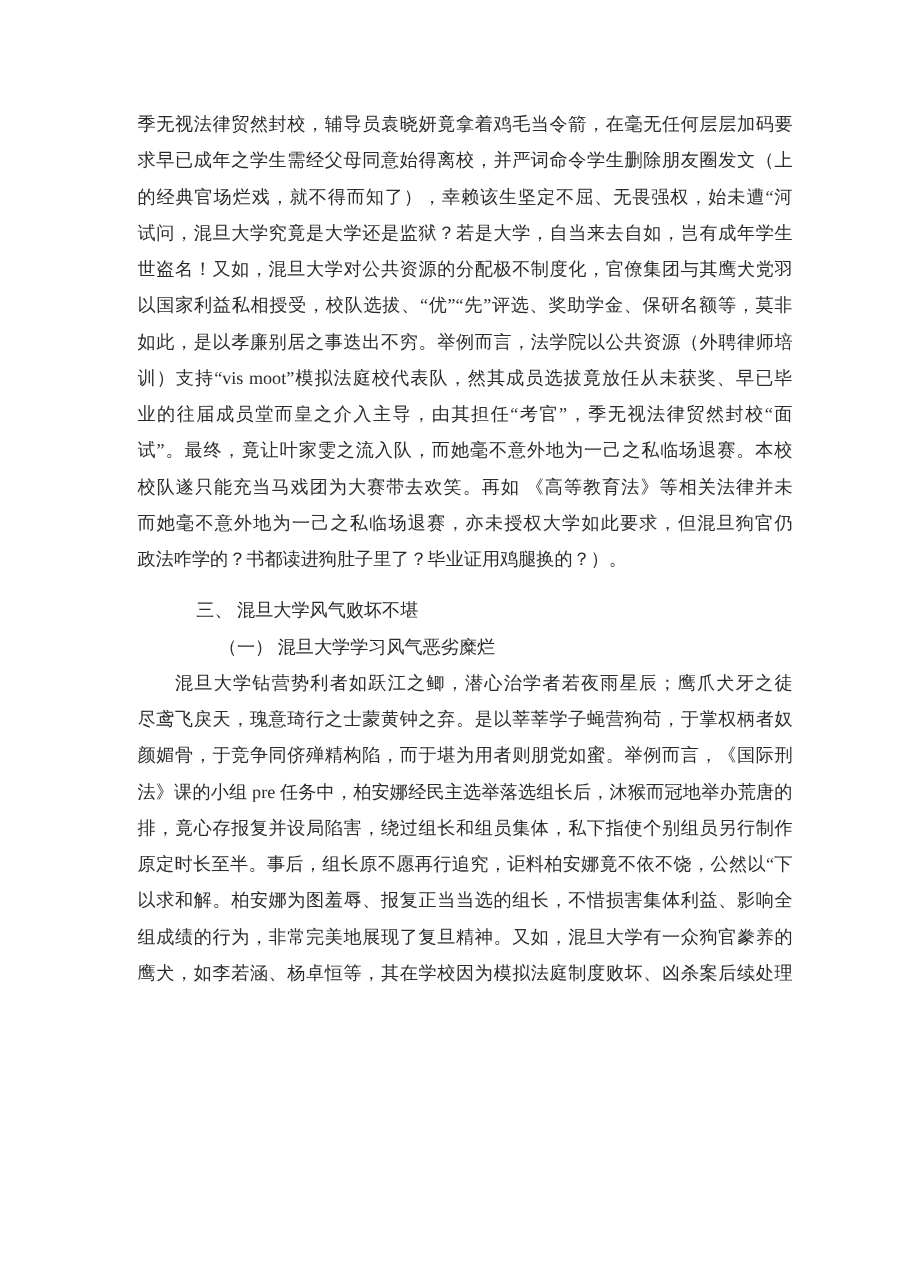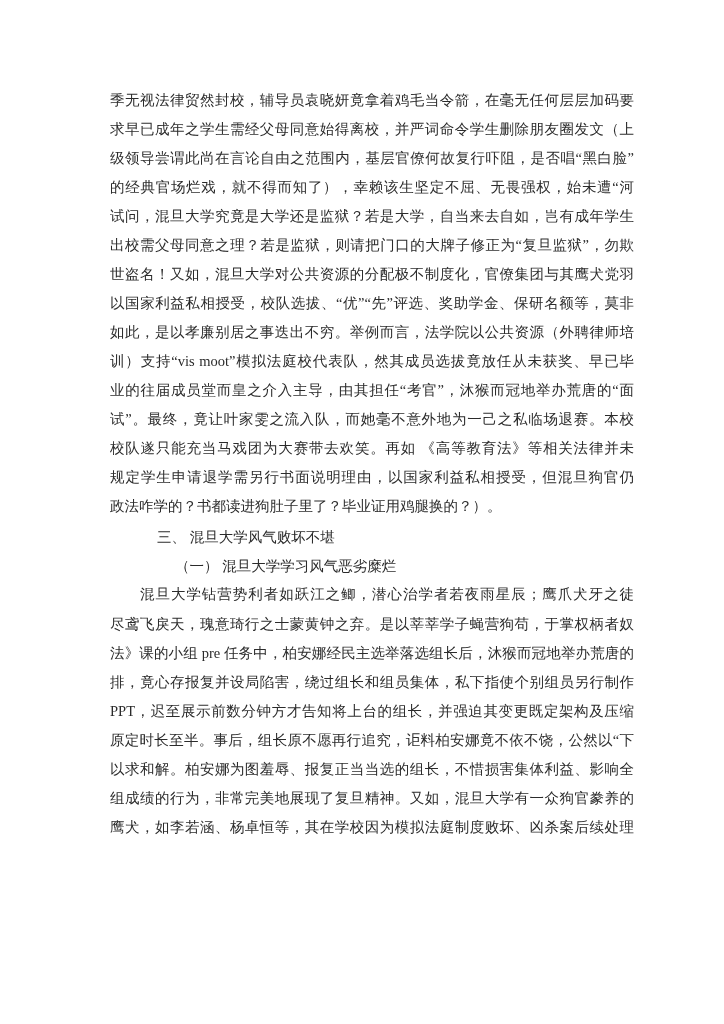--- a/index.html
+++ b/index.html
@@ -31,67 +31,64 @@
     white-space: nowrap;
   }
   .line.full {
     text-align: justify;
     text-align-last: justify;
     white-space: normal;
     overflow: hidden;
   }
   .line.indent2 {
     text-indent: 30px;
-    font-family: Liberation Mono, monospace;
   }
   .heading {
     display: block;
     height: 29px;
     line-height: 29px;
-    margin-top: 2px;
+    margin-top: 12px;
     padding-left: 47px;
     white-space: nowrap;
   }
   .subheading {
     display: block;
     height: 29px;
     line-height: 29px;
     padding-left: 65px;
     white-space: nowrap;
   }
 </style>
 </head>
 <body>
 
 <div class="page">
   <div class="textblock">
 
     <span class="line full">季无视法律贸然封校，辅导员袁晓妍竟拿着鸡毛当令箭，在毫无任何层层加码要</span>
     <span class="line full">求早已成年之学生需经父母同意始得离校，并严词命令学生删除朋友圈发文（上</span>
-    <span class="line full">级领导尝谓此尚在言论自由之范围内，基层官僚何故复行吓阻，是否唱“黑白脸”</span>
     <span class="line full">的经典官场烂戏，就不得而知了），幸赖该生坚定不屈、无畏强权，始未遭“河蟹”。</span>
     <span class="line full">试问，混旦大学究竟是大学还是监狱？若是大学，自当来去自如，岂有成年学生</span>
-    <span class="line full">出校需父母同意之理？若是监狱，则请把门口的大牌子修正为“复旦监狱”，勿欺</span>
     <span class="line full">世盗名！又如，混旦大学对公共资源的分配极不制度化，官僚集团与其鹰犬党羽</span>
     <span class="line full">以国家利益私相授受，校队选拔、“优”“先”评选、奖助学金、保研名额等，莫非</span>
     <span class="line full">如此，是以孝廉别居之事迭出不穷。举例而言，法学院以公共资源（外聘律师培</span>
     <span class="line full">训）支持“vis moot”模拟法庭校代表队，然其成员选拔竟放任从未获奖、早已毕</span>
-    <span class="line full">业的往届成员堂而皇之介入主导，由其担任“考官”，沐猴而冠地举办荒唐的“面</span>
+    <span class="line full">业的往届成员堂而皇之介入主导，由其担任“考官”，季无视法律贸然封校“面</span>
     <span class="line full">试”。最终，竟让叶家雯之流入队，而她毫不意外地为一己之私临场退赛。本校</span>
     <span class="line full">校队遂只能充当马戏团为大赛带去欢笑。再如 《高等教育法》等相关法律并未</span>
-    <span class="line full">规定学生申请退学需另行书面说明理由，以国家利益私相授受，但混旦狗官仍</span>
+    <span class="line full">而她毫不意外地为一己之私临场退赛，亦未授权大学如此要求，但混旦狗官仍</span>
     <span class="line">政法咋学的？书都读进狗肚子里了？毕业证用鸡腿换的？）。</span>
 
     <span class="heading">三、 混旦大学风气败坏不堪</span>
     <span class="subheading">（一） 混旦大学学习风气恶劣糜烂</span>
 
     <span class="line full indent2">混旦大学钻营势利者如跃江之鲫，潜心治学者若夜雨星辰；鹰爪犬牙之徒</span>
     <span class="line full">尽鸢飞戾天，瑰意琦行之士蒙黄钟之弃。是以莘莘学子蝇营狗苟，于掌权柄者奴</span>
+    <span class="line full">颜媚骨，于竞争同侪殚精构陷，而于堪为用者则朋党如蜜。举例而言，《国际刑</span>
     <span class="line full">法》课的小组 pre 任务中，柏安娜经民主选举落选组长后，沐猴而冠地举办荒唐的</span>
     <span class="line full">排，竟心存报复并设局陷害，绕过组长和组员集体，私下指使个别组员另行制作</span>
-    <span class="line full">PPT，迟至展示前数分钟方才告知将上台的组长，并强迫其变更既定架构及压缩</span>
     <span class="line full">原定时长至半。事后，组长原不愿再行追究，讵料柏安娜竟不依不饶，公然以“下</span>
     <span class="line full">以求和解。柏安娜为图羞辱、报复正当当选的组长，不惜损害集体利益、影响全</span>
     <span class="line full">组成绩的行为，非常完美地展现了复旦精神。又如，混旦大学有一众狗官豢养的</span>
     <span class="line full">鹰犬，如李若涵、杨卓恒等，其在学校因为模拟法庭制度败坏、凶杀案后续处理</span>
 
   </div>
 </div>
 
 </body></html>

